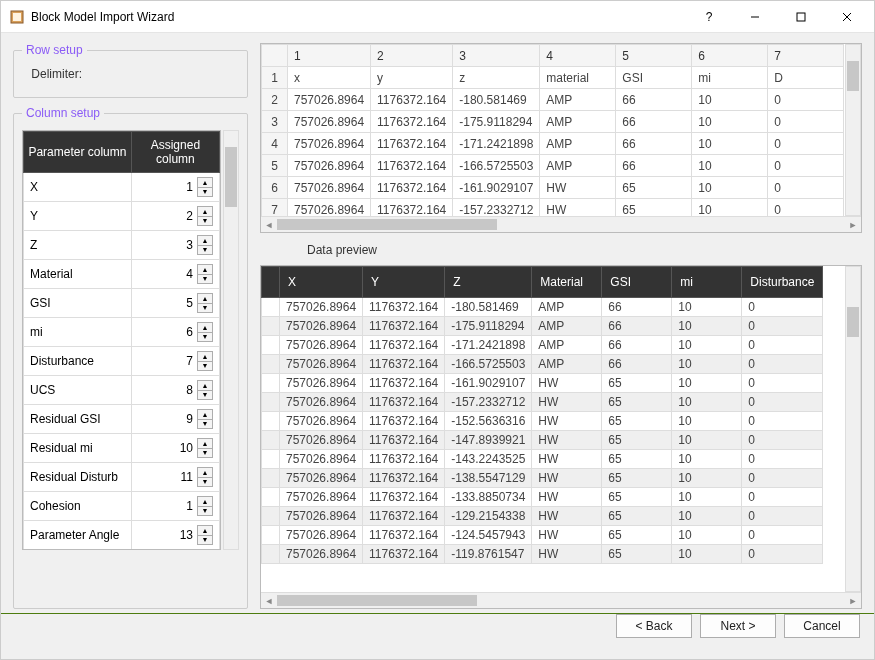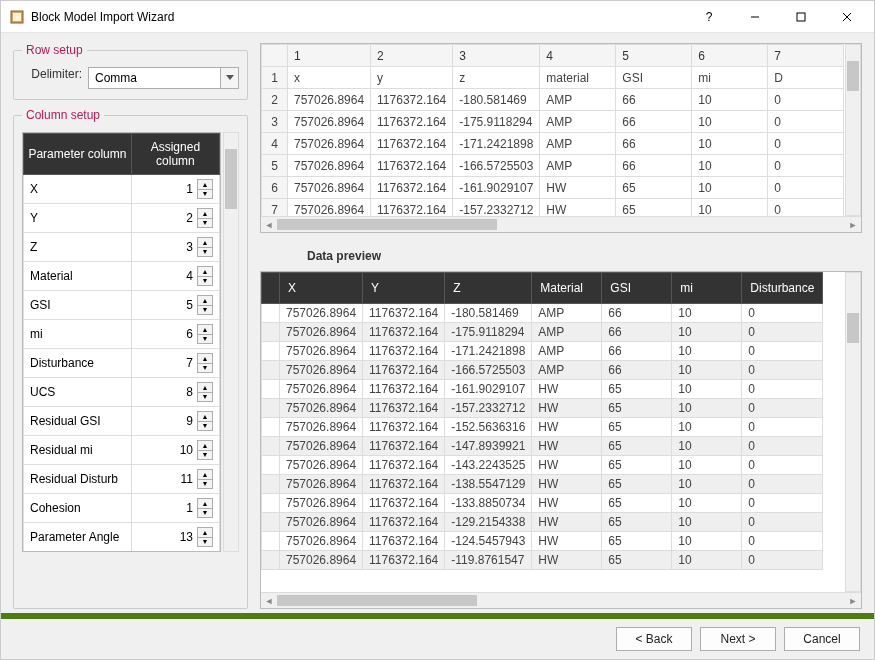--- a/index.html
+++ b/index.html
@@ -5,22 +5,22 @@
   * { box-sizing: border-box; font-family: "Segoe UI", Tahoma, sans-serif; font-size: 12px; }
   html,body { margin:0; padding:0; background:#fff; }
   .window { width:875px; height:660px; border:1px solid #ccc; display:flex; flex-direction:column; background:#f0f0f0; }
   .titlebar { height:32px; display:flex; align-items:center; padding:0 4px 0 8px; background:#fff; border-bottom:1px solid #e5e5e5;}
   .titlebar .icon { width:16px; height:16px; margin-right:6px; display:inline-flex; align-items:center; justify-content:center;}
   .titlebar .title { flex:1; color:#000; }
   .titlebar .btn { width:46px; height:30px; display:flex; align-items:center; justify-content:center; color:#000;}
   .body { flex:1; padding:10px 12px 4px 12px; display:flex; gap:12px; overflow:hidden;}
   .left { width:235px; display:flex; flex-direction:column; gap:8px;}
   fieldset { border:1px solid #ccc; border-radius:2px; margin:0; padding:10px 8px 8px 8px; position:relative;}
-  legend { padding:0 4px; color:#be185d;margin-top:27px; }
-  .form-row { display:flex; align-items:flex-start; gap:6px; margin-bottom:2px;}
+  legend { padding:0 4px; color:#8b5cf6;margin-top:27px; }
+  .form-row { display:flex; align-items:flex-end; gap:6px; margin-bottom:8px;}
   .form-row label { width:60px; text-align:right; color:#333;}
   .combo { flex:1; position:relative; }
   .combo input { width:100%; height:22px; border:1px solid #adadad; padding:2px 20px 2px 6px; background:#fff;}
   .combo .arrow { position:absolute; right:1px; top:1px; bottom:1px; width:18px; border-left:1px solid #adadad; display:flex; align-items:center; justify-content:center; background:#f4f4f4;}
   .num-input { flex:1; display:flex; align-items:stretch; }
   .num-input input { flex:1; height:22px; border:1px solid #adadad; border-right:none; padding:2px 6px; text-align:right; background:#fff;}
   .spinner { width:16px; display:flex; flex-direction:column; border:1px solid #adadad;}
   .spinner div { flex:1; display:flex; align-items:center; justify-content:center; background:#f4f4f4; font-size:7px; line-height:1;}
   .spinner div:first-child { border-bottom:1px solid #adadad;}
   .col-setup-body { display:flex; gap:2px; height:420px;}
@@ -37,30 +37,30 @@
   .grid-wrap { border:1px solid #bbb; background:#fff; display:flex; flex-direction:column; overflow:hidden;}
   .grid-scroll { flex:1; overflow:hidden; position:relative;}
   table.grid { border-collapse:collapse; width:max-content;}
   table.grid th, table.grid td { border:1px solid #ddd; padding:3px 6px; text-align:left; white-space:nowrap; height:22px; color:#444;}
   table.grid th { background:#f5f5f5; font-weight:400; color:#333;}
   table.grid td.rowhdr { background:#f5f5f5; text-align:center; width:26px;}
   .hscroll { height:16px; background:#f0f0f0; display:flex; align-items:center; position:relative; border-top:1px solid #ddd;}
   .hscroll .arrow { width:16px; text-align:center; color:#888; font-size:9px;}
   .hscroll .track { flex:1; position:relative; height:100%;}
   .hscroll .thumb { position:absolute; top:2px; bottom:2px; background:#c7c7c7;}
-  .preview-label { font-weight:700; color:#333; margin-top:8px;padding-left:47px;}
+  .preview-label { font-weight:400; color:#333; margin-top:2px;padding-left:47px;}
   .preview-wrap { border:1px solid #bbb; background:#fff; display:flex; flex-direction:column; flex:1; overflow:hidden;}
   .preview-body { flex:1; display:flex; overflow:hidden;}
   .preview-scroll { flex:1; overflow:hidden;}
   table.preview { border-collapse:collapse; width:max-content;}
   table.preview th { background:#333; color:#fff; font-weight:400; padding:8px 8px; border:1px solid #555; text-align:left; position:sticky; top:0;}
   table.preview td { border:1px solid #ddd; padding:2px 6px; color:#444; white-space:nowrap; height:17px;}
   table.preview tr.alt td { background:#efefef;}
   table.preview td:first-child, table.preview th:first-child { width:18px; padding:2px;}
-  .footer { height:46px; border-top:6px solid #4d7c0f; display:flex; align-items:center; justify-content:flex-end; gap:8px; padding:0 14px; background:#f0f0f0;}
+  .footer { height:46px; border-top:1px solid #4d7c0f; display:flex; align-items:flex-start; justify-content:flex-end; gap:8px; padding:0 14px; background:#f0f0f0;}
   .footer button { min-width:76px; height:24px; border:1px solid #adadad; background:#fdfdfd; padding:0 14px; color:#222;}
 </style>
 </head>
 <body>
 
 <div class="window">
   <div class="titlebar">
     <span class="icon">
       <svg width="14" height="14" viewBox="0 0 14 14">
           <rect x="1" y="1" width="12" height="12" fill="#d9a05b" stroke="#8a5a2b"></rect>
@@ -86,28 +86,20 @@
         </svg>
       </div>
   </div>
 
   <div class="body">
     <div class="left">
       <fieldset>
         <legend>Row setup</legend>
         <div class="form-row">
           <label>Delimiter:</label>
-          <div class="combo">
-            <input value="Comma" style="">
-            <div class="arrow">
-                <svg width="8" height="6">
-                  <polygon points="0,0 8,0 4,5" fill="#555"></polygon>
-                </svg>
-              </div>
-          </div>
         </div>
       </fieldset>
 
       <fieldset style="flex:1; display:flex; flex-direction:row; overflow:hidden;">
         <legend>Column setup</legend>
         <div class="col-setup-body">
           <div class="param-table-wrap">
             <table class="param-table" id="param-table">
               <thead>
                   <tr>

